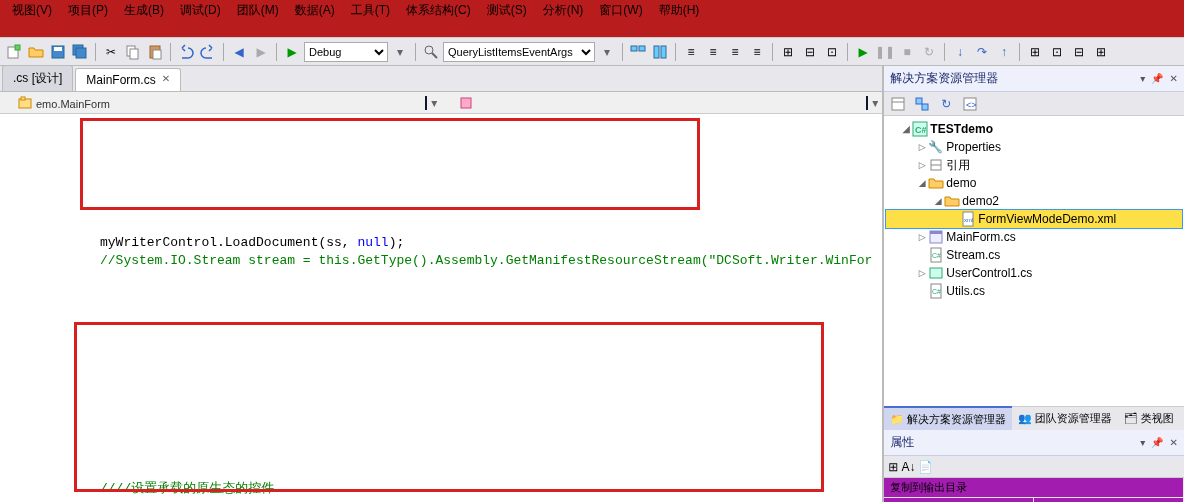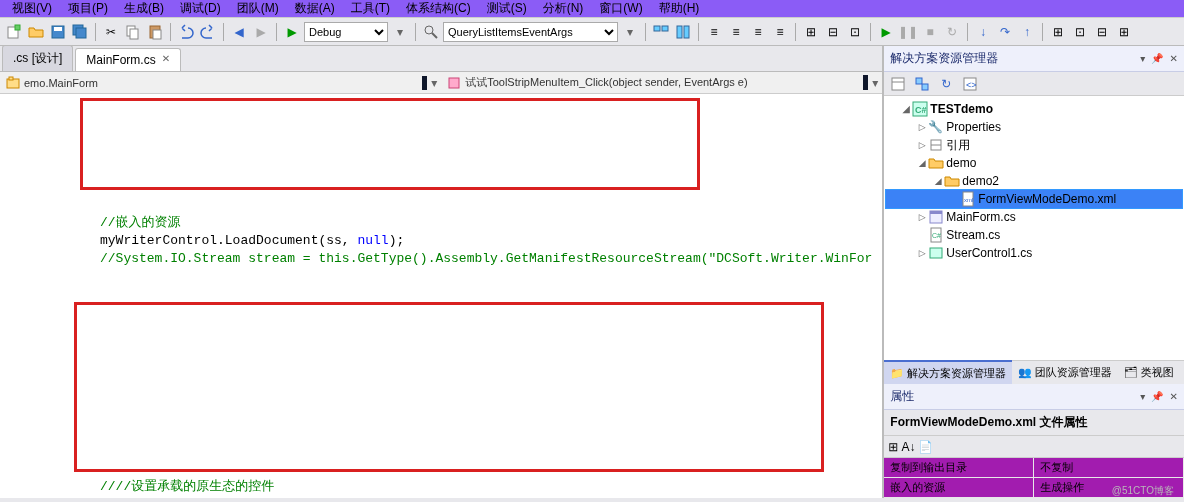--- a/index.html
+++ b/index.html
@@ -1,48 +1,48 @@
 <!DOCTYPE html>
 <html><head>
 <meta charset="utf-8">
 <style>
 * { box-sizing: border-box; margin: 0; padding: 0; }
 body { font-family: "Microsoft YaHei", "Segoe UI", Tahoma, sans-serif; font-size: 12px; background: #e8e8ec; width: 1184px; height: 502px; overflow: hidden; color: #000; }
-.menubar { background: #8b5cf6; height: 18px; display: flex; align-items: center; padding: 0 4px; border-bottom: 1px solid #ccc; }
+.menubar { background: #b91c1c; height: 38px; display: flex; align-items: flex-start; padding: 0 4px; border-bottom: 1px solid #ccc; }
 .menubar .item { padding: 2px 8px; cursor: default; }
 .toolbar { background: #e8e8ec; height: 28px; display: flex; align-items: center; padding: 0 4px; border-bottom: 1px solid #bbb; gap: 2px; }
 .toolbar .btn { width: 20px; height: 20px; display: inline-flex; align-items: center; justify-content: center; cursor: default; }
 .toolbar .sep { width: 1px; height: 18px; background: #aaa; margin: 0 3px; }
 .toolbar select { height: 20px; font-size: 11px; border: 1px solid #aaa; background: #fff; }
 .main { display: flex; height: 452px; }
 .left { flex: 1; display: flex; flex-direction: column; border-right: 2px solid #bbb; background: #fff; position: relative; }
 .tabs { background: #e8e8ec; height: 26px; display: flex; align-items: flex-end; padding-left: 2px; border-bottom: 1px solid #bbb; }
 .tab { padding: 4px 10px; background: #d8d8e0; border: 1px solid #bbb; border-bottom: none; margin-right: 2px; border-top-left-radius: 3px; border-top-right-radius: 3px; display: flex; gap: 6px; margin-top: 13px; }
 .tab.active { background: #fff; font-weight: normal; }
 .tab .close { font-size: 10px; color: #666; }
 .navbar { height: 22px; background: #f0f0f0; border-bottom: 1px solid #ccc; display: flex; align-items: center; }
-.navbar .half { flex: 1; border-right: 5px solid #0f172a; padding: 0 6px; display: flex; align-items: center; color: #333; font-size: 11px; }
+.navbar .half { flex: 1; border-right: 2px solid #0f172a; padding: 0 18px; display: flex; align-items: flex-end; color: #333; font-size: 11px; }
 .navbar .half:last-child { border-right: none; }
 .navbar .drop { width: 14px; text-align: center; color: #666; }
 .navbar .icon-sm { width: 14px; height: 14px; margin-right: 4px; }
 .code { flex: 1; background: #fff; font-family: Consolas, "Courier New", monospace; font-size: 13px; position: relative; padding: 8px 10px 8px 100px; overflow: hidden; }
 .redbox { border: 3px solid #d92020; position: absolute; }
 .codeline { white-space: pre; line-height: 18px; }
 .comment { color: #008000; }
 .highlight { background: #3399ff; color: #fff; }
 .keyword { color: #0000ff; }
 .right { width: 328px; display: flex; flex-direction: column; background: #e8e8ec; }
 .panel-header { background: #eef0fb; color: #1b2a6b; padding: 4px 6px; display: flex; align-items: center; justify-content: space-between; font-size: 12px; border-bottom: 1px solid #c8cde6; }
 .panel-toolbar { background: #e8e8ec; height: 24px; display: flex; align-items: center; padding: 0 4px; gap: 4px; border-bottom: 1px solid #ccc; }
 .panel-toolbar .btn { width: 20px; height: 20px; display: inline-flex; align-items: center; justify-content: center; }
 .tree { background: #fff; flex: 1; padding: 4px 2px; overflow: auto; font-size: 12px; }
 .tree-row { display: flex; align-items: center; height: 18px; }
 .tree-row .twist { width: 12px; text-align: center; color: #666; font-size: 9px; }
 .tree-row .icon { width: 16px; height: 16px; margin-right: 2px; display: inline-flex; align-items: center; justify-content: center; }
-.tree-row.selected { outline: 1px solid #3399ff; background: #3b82f6; text-align: center; }
+.tree-row.selected { outline: 1px solid #3399ff; background: #fde047; text-align: center; }
 .tree-row.bold { font-weight: bold; }
 .panel-tabs { background: #e8e8ec; height: 24px; display: flex; align-items: center; border-top: 1px solid #ccc; font-size: 11px; }
 .panel-tabs .ptab { padding: 4px 6px; display: flex; align-items: center; gap: 3px; }
 .panel-tabs .ptab.active { background: #d0d6f0; border-top: 2px solid #4a6ed0; }
 .props { background: #e8e8ec; display: flex; flex-direction: column; }
 .props-title-bar { font-weight: bold; font-size: 12px; padding: 4px 6px; background: #e8e8ec; border-bottom: 1px solid #ccc; }
 .props-toolbar { height: 22px; border-bottom: 1px solid #ccc; display: flex; align-items: center; padding: 0 4px; gap: 3px; }
 .props-grid { background: #a21caf; font-size: 11px; }
 .props-grid .row { display: flex; border-bottom: 1px solid #e8e8e8; }
 .props-grid .cell { flex: 1; padding: 2px 6px; border-right: 1px solid #e8e8e8; }
@@ -125,21 +125,21 @@
   <span class="btn" style="color:#090">▶</span>
   <select style="width:84px"><option>Debug</option></select>
   <span class="btn" style="color:#666">▾</span>
   <span class="sep"></span>
   <span class="btn">
       <svg class="svg-icon" viewBox="0 0 16 16">
         <circle cx="6" cy="6" r="4" fill="none" stroke="#666"></circle>
         <line x1="9" y1="9" x2="14" y2="14" stroke="#666" stroke-width="2"></line>
       </svg>
     </span>
-  <select style="width:175px"><option>QueryListItemsEventArgs</option></select>
+  <select style="width:152px"><option>QueryListItemsEventArgs</option></select>
   <span class="btn" style="color:#666">▾</span>
   <span class="sep"></span>
   <span class="btn">
       <svg class="svg-icon" viewBox="0 0 16 16">
         <rect x="1" y="2" width="6" height="5" fill="#6cf" stroke="#369"></rect>
         <rect x="9" y="2" width="6" height="5" fill="#6cf" stroke="#369"></rect>
       </svg>
     </span>
   <span class="btn">
       <svg class="svg-icon" viewBox="0 0 16 16">
@@ -190,28 +190,26 @@
             <rect x="1" y="3" width="12" height="9" fill="#fd8" stroke="#c80"></rect>
             <rect x="3" y="1" width="4" height="3" fill="#fd8" stroke="#c80"></rect>
           </svg>
         <span>emo.MainForm</span>
       </div>
       <span class="drop">▾</span>
       <div class="half">
         <svg class="icon-sm" viewBox="0 0 14 14">
             <rect x="2" y="2" width="10" height="10" fill="#fac" stroke="#c47"></rect>
           </svg>
-        <span>试试ToolStripMenuItem_Click(object sender, EventArgs e)</span>
       </div>
       <span class="drop">▾</span>
     </div>
     <div class="code">
       <div class="redbox" style="left:80px; top:4px; width:620px; height:92px;"></div>
       <div style="height:112px"></div>
-      <div class="codeline comment">//嵌入的资源</div>
       <div class="codeline"><span>myWriterControl.LoadDocument(ss, </span><span class="keyword">null</span><span>);</span></div>
       <div class="codeline comment">//System.IO.Stream stream = this.GetType().Assembly.GetManifestResourceStream("DCSoft.Writer.WinFor</div>
       <div style="height:20px"></div>
       <div class="redbox" style="left:74px; top:208px; width:750px; height:170px;"></div>
       <div style="height:190px"></div>
       <div class="codeline comment">////设置承载的原生态的控件</div>
     </div>
   </div>
 
   <div class="right">
@@ -318,20 +316,29 @@
       </div>
       <div class="tree-row" style="padding-left:30px">
         <span class="twist">▷</span>
         <span class="icon">
             <svg class="svg-icon" viewBox="0 0 16 16">
               <rect x="2" y="3" width="12" height="10" fill="#cfe" stroke="#3a7"></rect>
             </svg>
           </span>
         <span>UserControl1.cs</span>
       </div>
+      <div class="tree-row" style="padding-left:42px">
+        <span class="icon">
+            <svg class="svg-icon" viewBox="0 0 16 16">
+              <rect x="3" y="1" width="10" height="14" fill="#fff" stroke="#888"></rect>
+              <text x="4" y="11" font-size="7" fill="#3a7">C#</text>
+            </svg>
+          </span>
+        <span>Utils.cs</span>
+      </div>
     </div>
     <div class="panel-tabs">
       <div class="ptab active">
           <span>📁</span>
           <span>解决方案资源管理器</span>
         </div>
       <div class="ptab">
           <span>👥</span>
           <span>团队资源管理器</span>
         </div>
@@ -343,30 +350,28 @@
 
     <div class="props">
       <div class="panel-header">
         <span>属性</span>
         <span class="ctrl-icons">
             <span>▾</span>
             <span>📌</span>
             <span>✕</span>
           </span>
       </div>
-      <div class="props-title-bar">FormViewModeDemo.xml 文件属性</div>
       <div class="props-toolbar">
         <span class="btn">⊞</span>
         <span class="btn">A↓</span>
         <span class="btn">📄</span>
       </div>
       <div class="props-grid" style="position:relative">
         <div class="row">
           <div class="cell">复制到输出目录</div>
-          <div class="cell">不复制</div>
         </div>
         <div class="row">
           <div class="cell">嵌入的资源</div>
           <div class="cell">生成操作</div>
         </div>
         <div class="watermark-sm">@51CTO博客</div>
       </div>
     </div>
   </div>
 </div>

